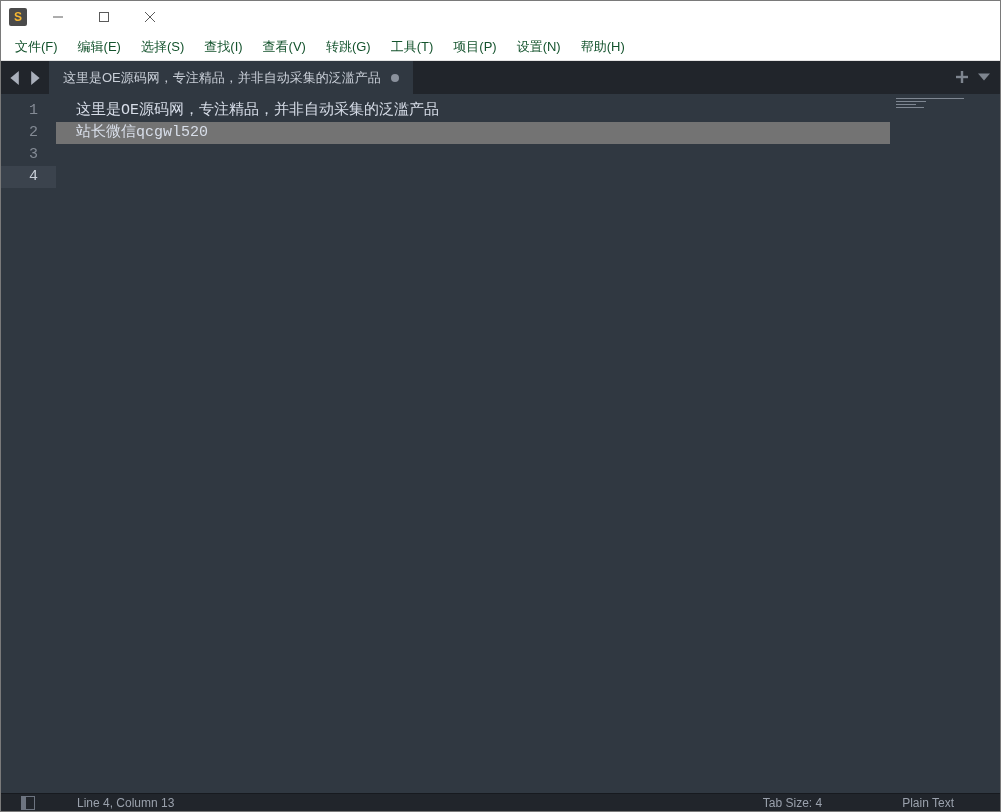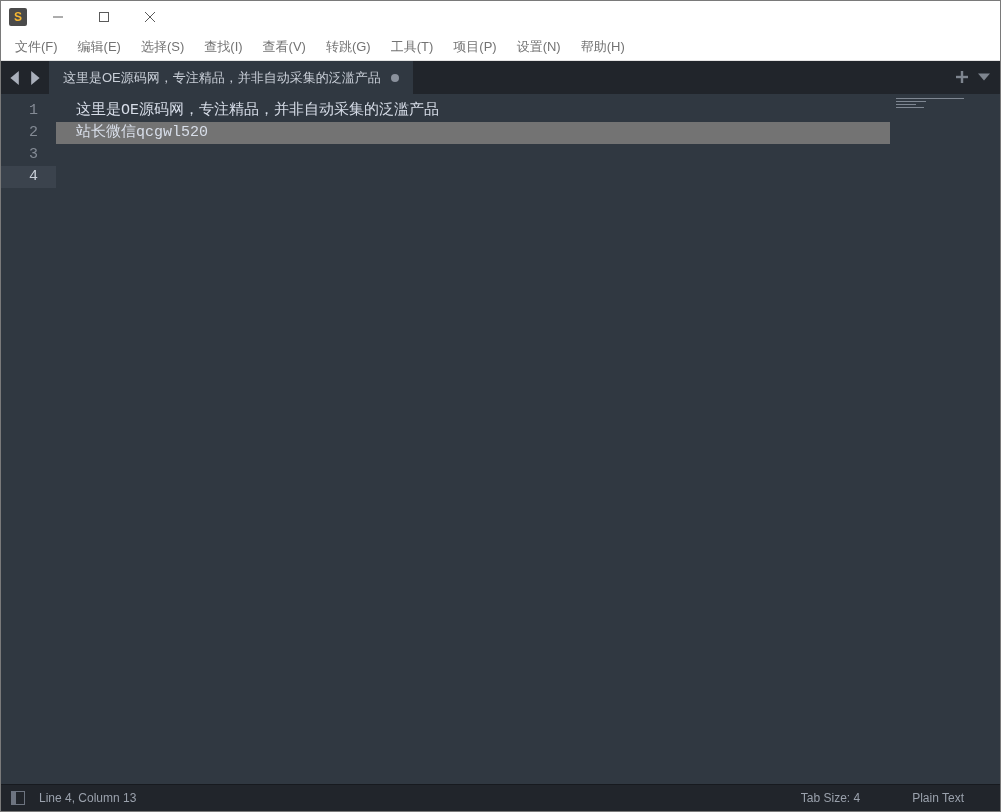--- a/index.html
+++ b/index.html
@@ -9,21 +9,21 @@
   
   .titlebar { height: 32px; background: #ffffff; display: flex; align-items: center; color: #6b6b6b; font-size: 13px; }
   .titlebar .app-icon { width: 18px; height: 18px; margin: 0 8px 0 8px; background: #4a4a4a; display: flex; align-items: center; justify-content: center; color: #f7b731; font-weight: bold; font-size: 12px; border-radius: 2px; }
   .titlebar .title { flex: 1; white-space: nowrap; overflow: hidden; text-overflow: ellipsis; }
   .titlebar .win-controls { display: flex; }
   .titlebar .win-btn { width: 46px; height: 32px; display: flex; align-items: center; justify-content: center; color: #5a5a5a; }
   .titlebar .win-btn svg { width: 10px; height: 10px; stroke: #5a5a5a; stroke-width: 1; fill: none; }
 
   
   .menubar { height: 28px; background: #ffffff; display: flex; align-items: center; padding: 0 4px; border-bottom: 1px solid #e4e4e4; }
-  .menubar .menu-item { padding: 4px 10px; font-size: 13px; color: #737373; }
+  .menubar .menu-item { padding: 4px 10px; font-size: 13px; color: #14532d; }
 
   
   .tabstrip { height: 33px; background: #21252b; display: flex; align-items: stretch; }
   .nav-arrows { display: flex; align-items: center; padding: 0 6px; }
   .nav-arrows .arrow { width: 14px; height: 14px; margin: 0 2px; }
   .nav-arrows .arrow svg { width: 14px; height: 14px; fill: #aab0bb; }
   .tab { display: flex; align-items: center; background: #303841; color: #c9cfd8; padding: 0 14px; font-size: 13px; position: relative; max-width: 420px; }
   .tab .dirty-dot { width: 8px; height: 8px; border-radius: 50%; background: #8a919c; margin-left: 10px; flex-shrink: 0; }
   .tabstrip .spacer { flex: 1; }
   .tabstrip .tab-ctrl { display: flex; align-items: center; padding: 0 10px; color: #7e858f; gap: 10px; }
@@ -36,21 +36,21 @@
   .gutter .ln.current { background: #3b434d; color: #c9cfd8; }
   .code { flex: 1; position: relative; font-family: Consolas, "Courier New", monospace; font-size: 15px; color: #d8dee9; padding-top: 6px; }
   .code .line { height: 22px; line-height: 22px; padding-left: 20px; white-space: pre; }
   .code .line.current { background: #737373; }
 
   
   .minimap { width: 110px; background: #303841; position: relative; }
   .minimap .mm-line { position: absolute; left: 6px; height: 1px; background: #7f8792; }
 
   
-  .statusbar { height: 27px; background: #21252b; color: #9aa1ac; display: flex; align-items: center; font-size: 12px; padding: 0 10px; border-top: 1px solid #171a1f; }
+  .statusbar { height: 18px; background: #21252b; color: #9aa1ac; display: flex; align-items: center; font-size: 12px; padding: 0 20px; border-top: 1px solid #171a1f; gap: 28px; }
   .statusbar .panel-switcher { width: 14px; height: 14px; border: 1px solid #6d7480; margin-right: 14px; position: relative; }
   .statusbar .panel-switcher::after { content: ""; position: absolute; left: 0; top: 0; bottom: 0; width: 4px; background: #6d7480; }
   .statusbar .spacer { flex: 1; }
   .statusbar .cell { padding: 0 26px; }
 </style>
 </head>
 <body>
 
 <div class="window">
 

